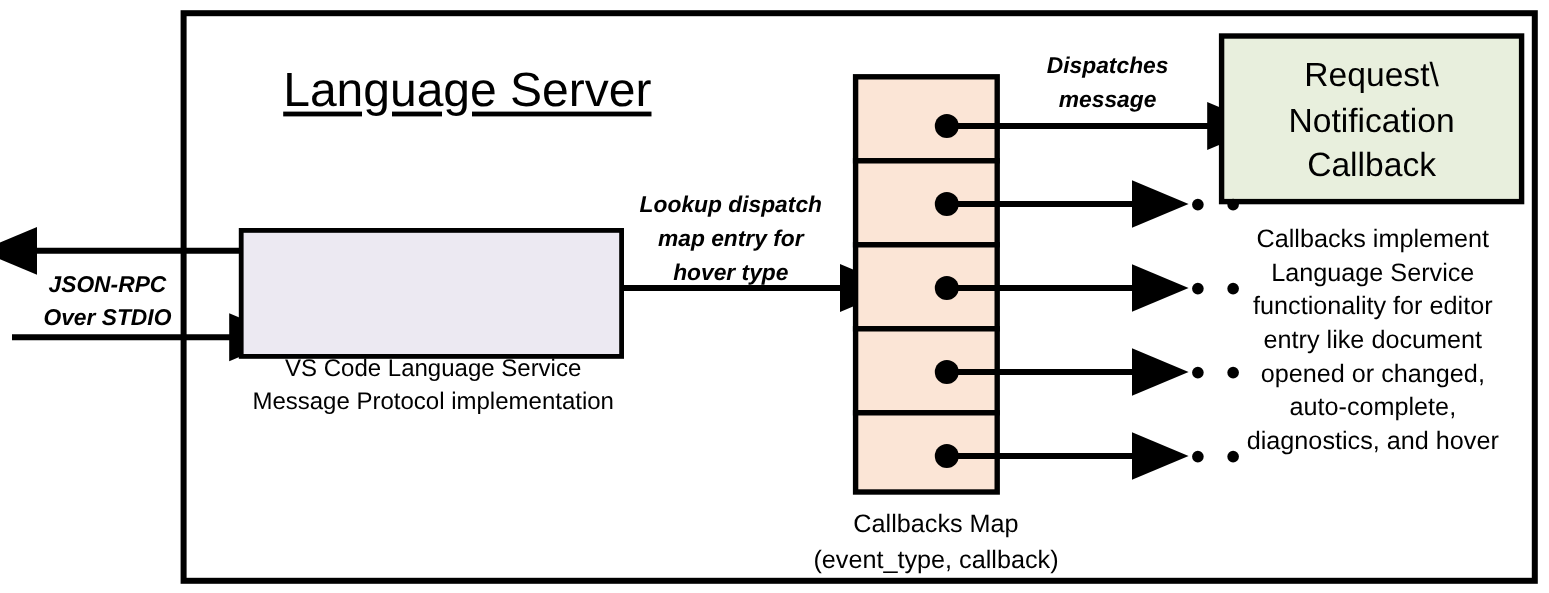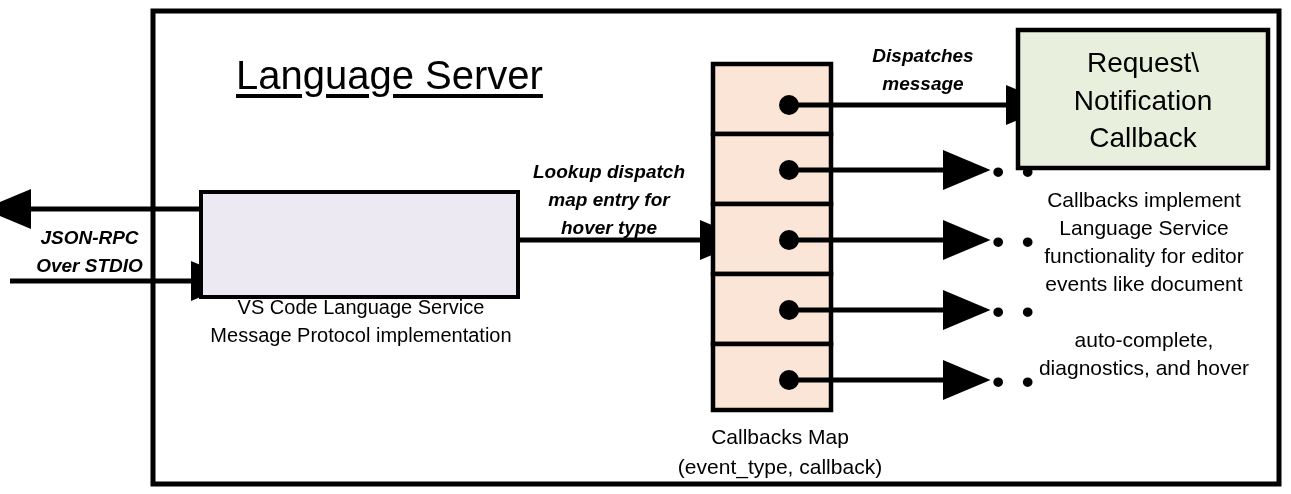--- a/index.html
+++ b/index.html
@@ -176,15 +176,15 @@
 
   <div class="ellipsis" style="left:963px; top:154px;">• • •</div>
   <div class="ellipsis" style="left:963px; top:224px;">• • •</div>
   <div class="ellipsis" style="left:963px; top:294px;">• • •</div>
   <div class="ellipsis" style="left:963px; top:364px;">• • •</div>
 
   <div class="txt dispatchmap-caption"><span>Callbacks Map</span><br><span>(event_type, callback)</span></div>
 
   <div class="txt callback-label"><span>Request\</span><br><span>Notification</span><br><span>Callback</span></div>
 
-  <div class="txt callbacks-desc"><span>Callbacks implement</span><br><span>Language Service</span><br><span>functionality for editor</span><br><span>events like document</span><br><br><span>auto-complete,</span><br><span>diagnostics, and hover</span></div>
+  <div class="txt callbacks-desc"><span>Callbacks implement</span><br><span>Language Service</span><br><span>functionality for editor</span><br><span>entry like document</span><br><span>opened or changed,</span><br><span>auto-complete,</span><br><span>diagnostics, and hover</span></div>
 
 </div>
 
 </body></html>

